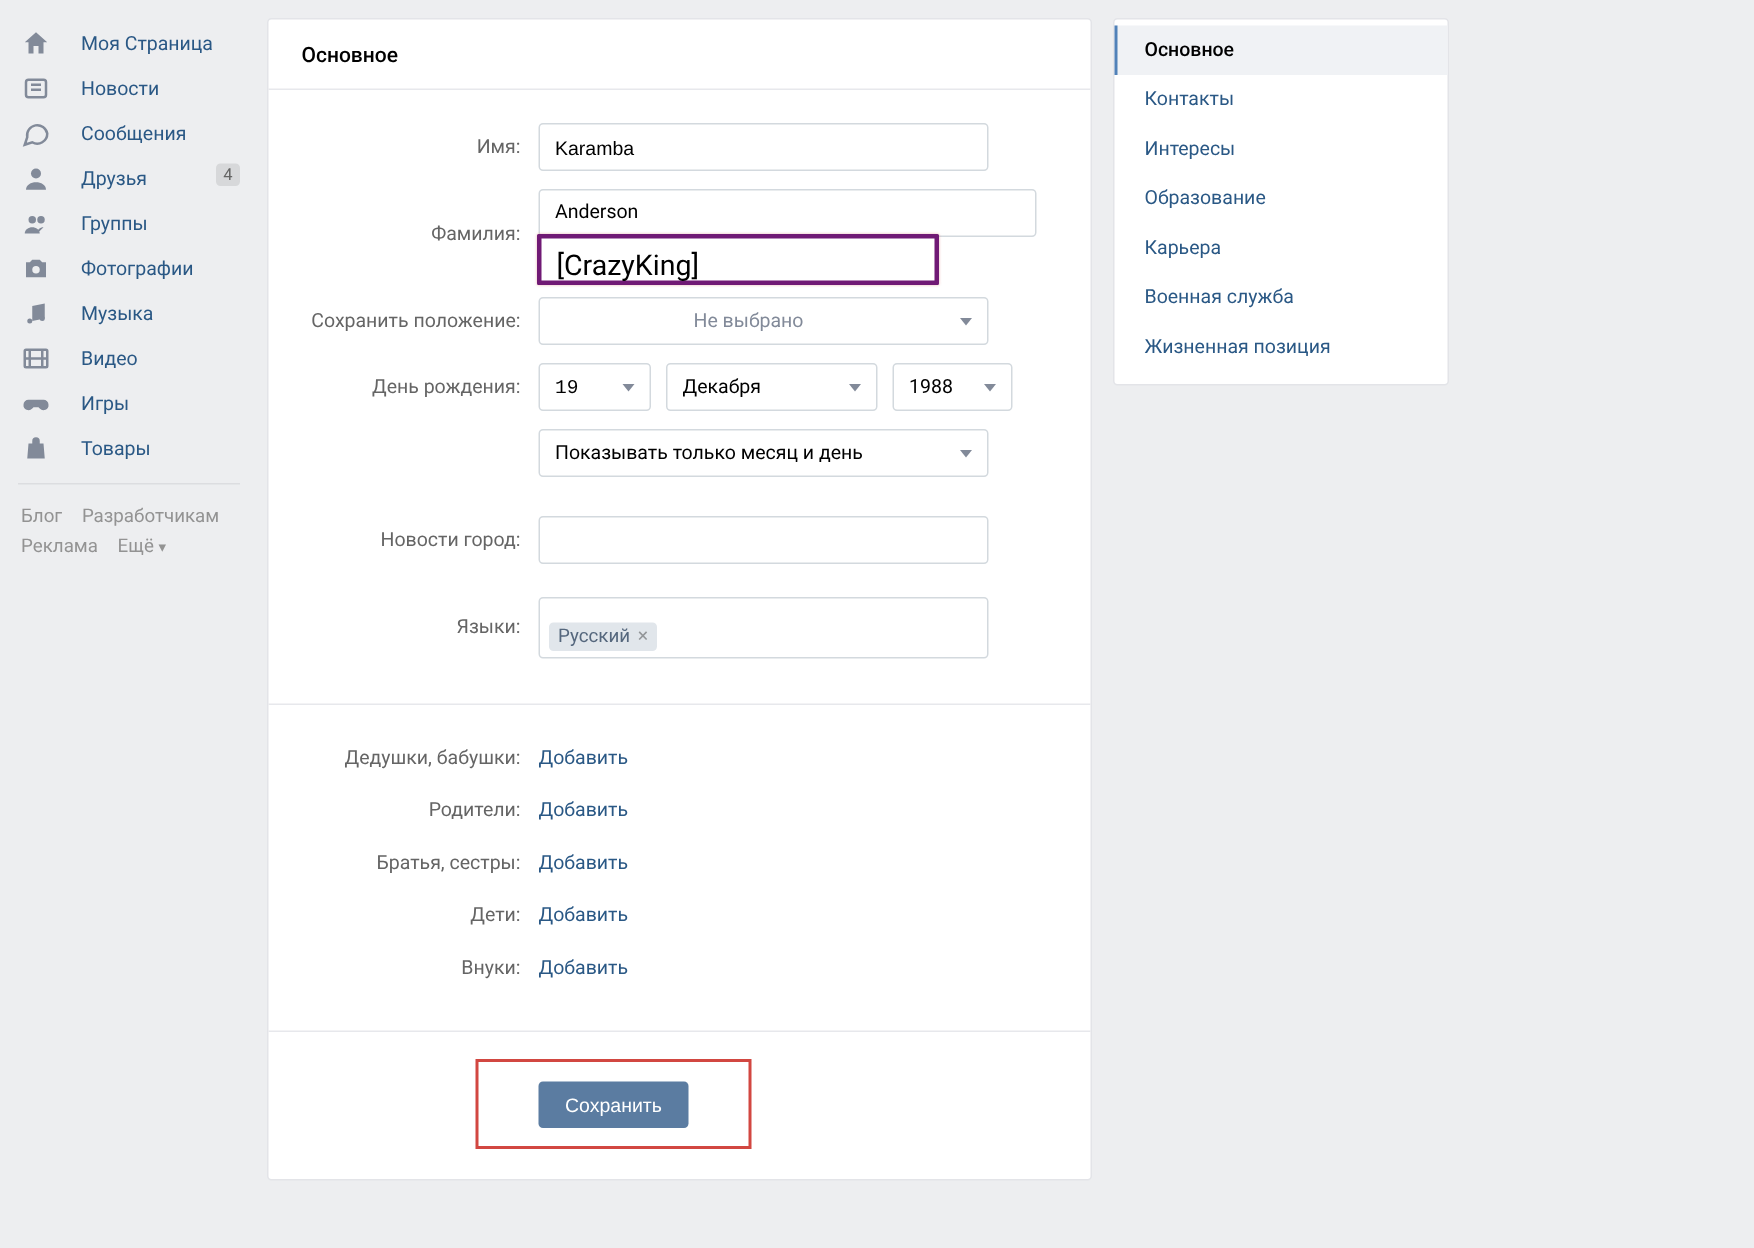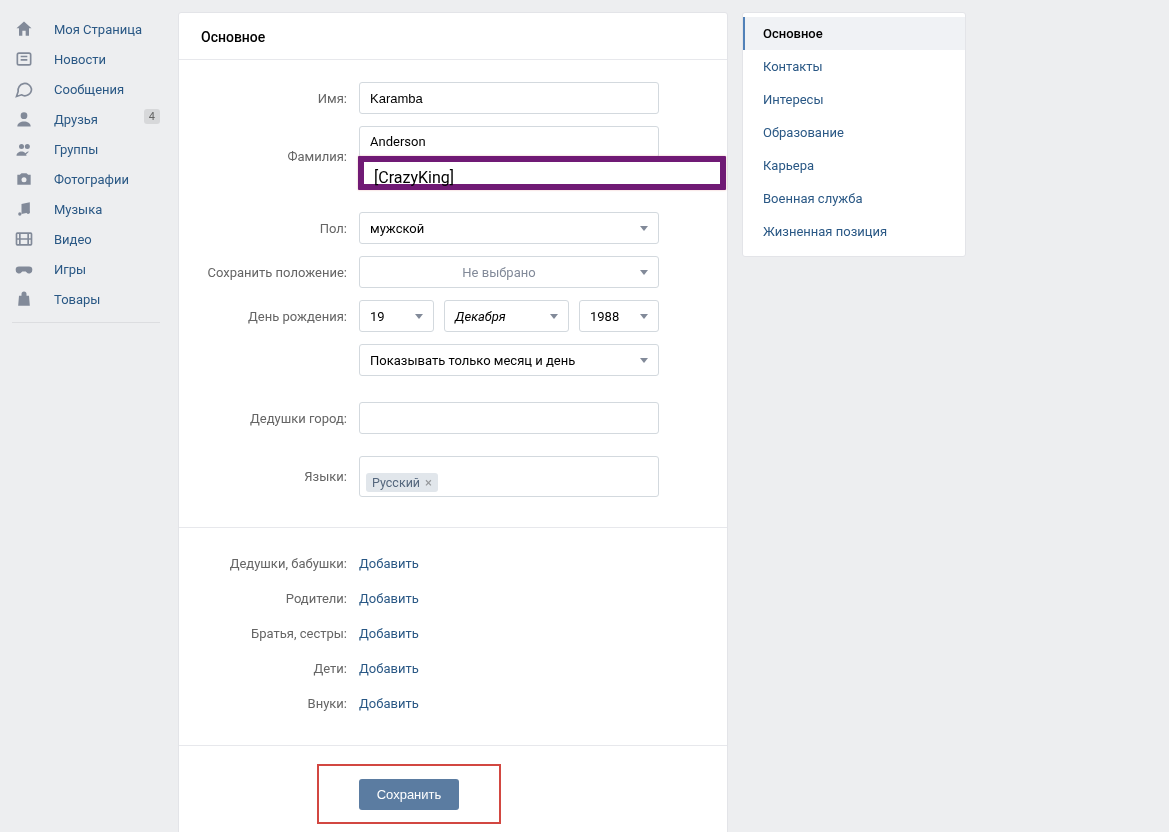--- a/index.html
+++ b/index.html
@@ -46,39 +46,39 @@
   .form-label { width: 158px; text-align: right; color: #656565; font-size: 13px; padding-right: 12px; }
   .form-field { flex: 1; display:flex; gap:10px; }
   .text-input {
     width: 100%; max-width: 300px; height: 32px; border: 1px solid #d3d9de;
     border-radius: 3px; padding: 0 10px; font-size: 13px; outline: none;
   }
   
   .surname-block { position: relative; padding: 0 0 60px 0; }
   .surname-main {
     position: absolute; left: 0px; top: 0;
-    width: 300px; height: 32px; border: 1px solid #d3d9de; border-radius: 3px;
+    width: 332px; height: 32px; border: 1px solid #d3d9de; border-radius: 3px;
     background:#fff; font-size:13px; padding:7px 10px;
   }
   .surname-highlight {
     position: absolute; left: -1px; top: 30px;
-    width: 368px; height: 34px; border: 6px solid #701a75; border-radius: 1px;
-    background:#fff; font-size:16px; padding:6px 10px;
+    width: 268px; height: 34px; border: 3px solid #701a75; border-radius: 1px;
+    background:#fff; font-size:19px; padding:6px 10px;
     box-shadow: 0 0 2px rgba(210,71,65,.4);
   }
   .select {
     height: 32px; border: 1px solid #d3d9de; border-radius: 3px;
     padding: 0 30px 0 10px; font-size: 13px; background:#fff;
     display:flex; align-items:center; color:#000; position:relative;
     cursor:pointer;
   }
   .select.placeholder { color:#828a99;justify-content:center; }
   .select.full { width: 300px; }
-  .select.sm { width: 75px; }
-  .select.md { width: 125px; font-style: italic; }
+  .select.sm { width: 75px; font-family: Liberation Mono, monospace; }
+  .select.md { width: 141px; }
   .select.yr { width: 80px; }
   .select .caret {
     position:absolute; right:10px; top:13px;
     width:0;height:0;border-left:4px solid transparent;border-right:4px solid transparent;border-top:5px solid #828a99;
   }
   .token-box {
     width: 300px; min-height: 32px; border: 1px solid #d3d9de; border-radius: 3px;
     padding: 16px 30px 4px 6px; display:flex; align-items:center; position:relative;text-align:right;
   }
   .token {
@@ -194,49 +194,46 @@
     </div>
     <div class="nav-item">
       <span class="icon">
           <svg width="20" height="20" viewBox="0 0 24 24" fill="currentColor">
             <path d="M6 8h12l1 12H5zM9 8V6a3 3 0 016 0v2"></path>
           </svg>
         </span>
       <span>Товары</span>
     </div>
     <hr class="nav-hr">
+    <div class="footer-links">
+      <a>Блог</a>
+      <a>Разработчикам</a><br>
+      <a>Реклама</a>
+      <a><span>Ещё</span> <span class="chevron">▾</span></a>
+    </div>
   </div>
 
   <div class="main-panel">
     <div class="panel-header">Основное</div>
 
     <div class="form-row first">
       <div class="form-label">Имя:</div>
       <div class="form-field">
         <input class="text-input" value="Karamba" style="">
       </div>
     </div>
 
     <div class="form-row">
       <div class="form-label">Фамилия:</div>
       <div class="form-field surname-block">
         <div class="surname-main">Anderson</div>
         <div class="surname-highlight">[CrazyKing]</div>
       </div>
     </div>
 
-    <div class="form-row" style="margin-top:14px">
-      <div class="form-label">Пол:</div>
-      <div class="form-field">
-        <div class="select full">
-            <span>мужской</span>
-            <span class="caret"></span>
-          </div>
-      </div>
-    </div>
 
     <div class="form-row">
       <div class="form-label">Сохранить положение:</div>
       <div class="form-field">
         <div class="select full placeholder">
             <span>Не выбрано</span>
             <span class="caret"></span>
           </div>
       </div>
     </div>
@@ -263,21 +260,21 @@
       <div class="form-label"></div>
       <div class="form-field">
         <div class="select full">
             <span>Показывать только месяц и день</span>
             <span class="caret"></span>
           </div>
       </div>
     </div>
 
     <div class="form-row" style="margin-top:14px">
-      <div class="form-label">Дедушки город:</div>
+      <div class="form-label">Новости город:</div>
       <div class="form-field">
         <input class="text-input" value="" style="">
       </div>
     </div>
 
     <div class="form-row" style="margin-top:10px">
       <div class="form-label">Языки:</div>
       <div class="form-field">
         <div class="token-box">
           <span class="token">

